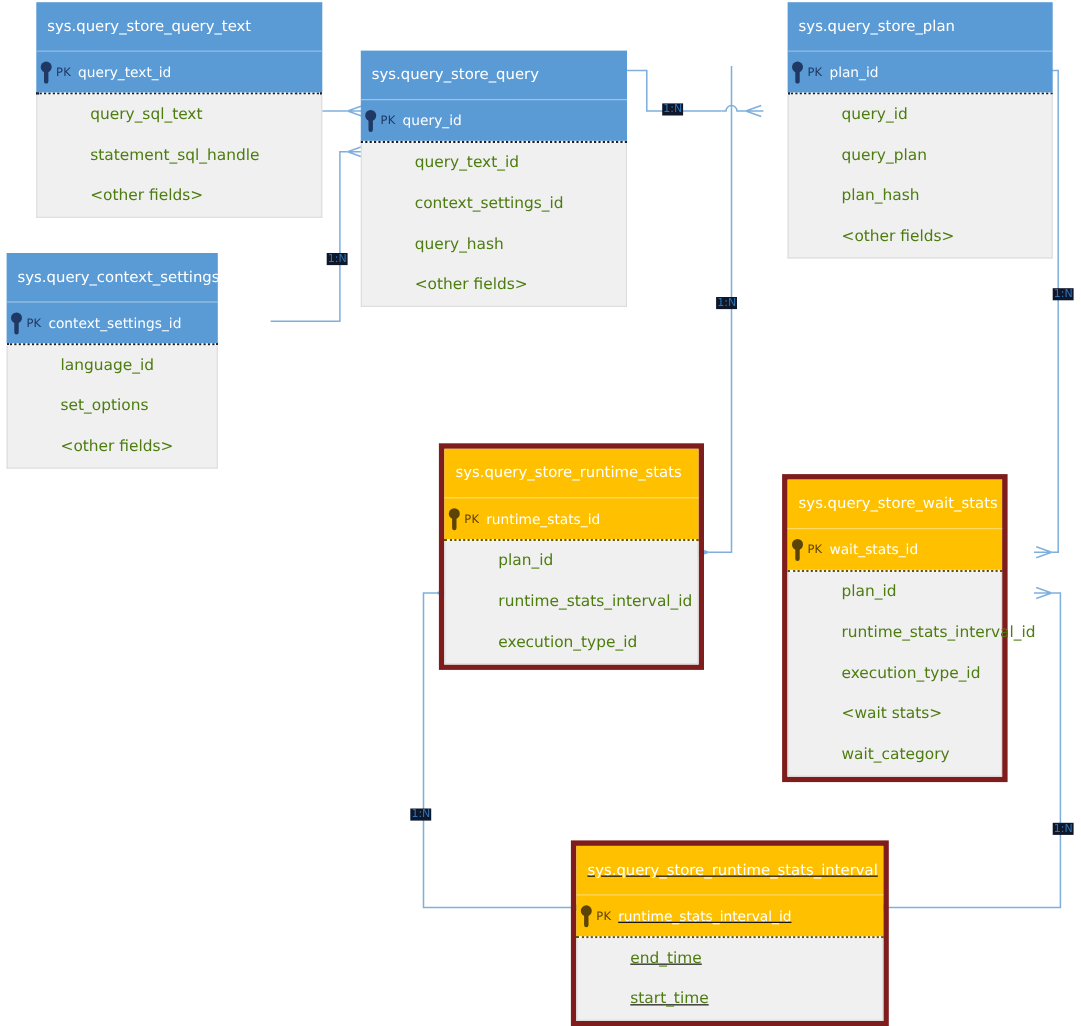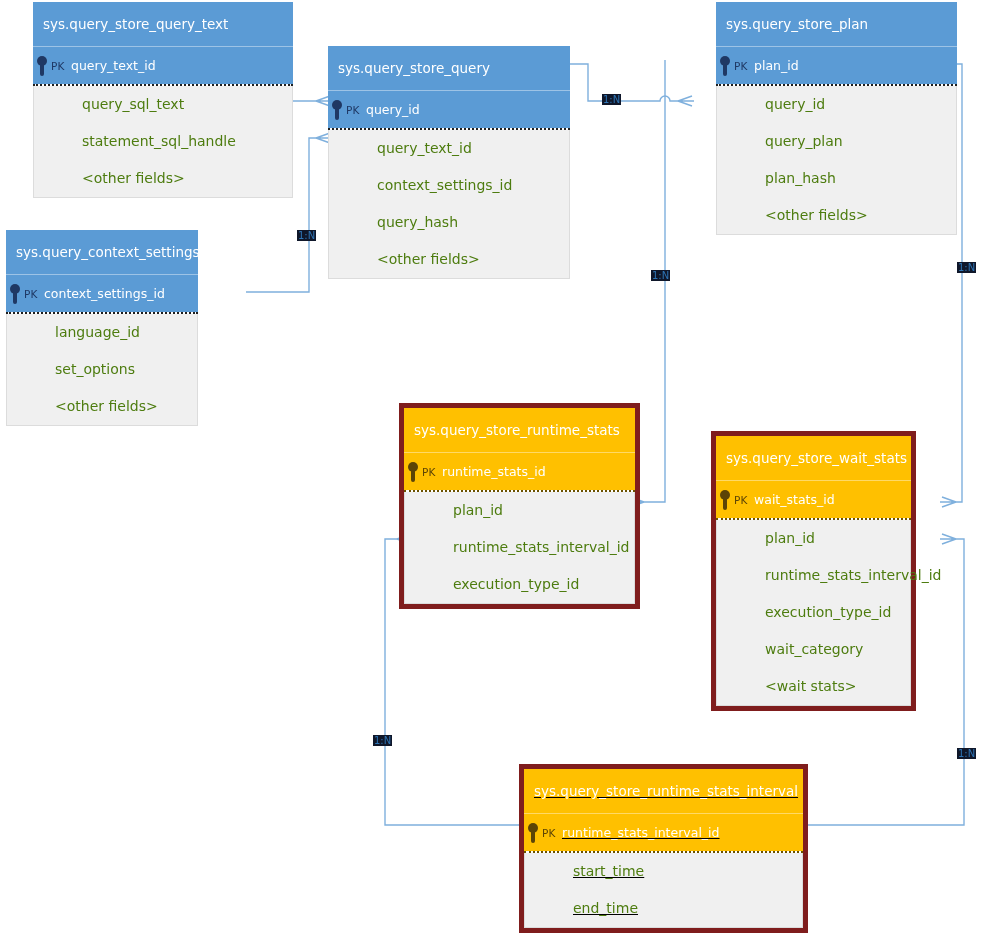--- a/index.html
+++ b/index.html
@@ -232,37 +232,37 @@
           </span>
         <span class="pklabel">PK</span>
       </span>
       <span class="pkname">wait_stats_id</span>
     </div>
     <div class="sep"></div>
     <div class="body">
       <div class="fld">plan_id</div>
       <div class="fld">runtime_stats_interval_id</div>
       <div class="fld">execution_type_id</div>
+      <div class="fld">&lt;wait stats&gt;</div>
       <div class="fld">wait_category</div>
-      <div class="fld">&lt;wait stats&gt;</div>
     </div>
   </div>
 
   <div class="tbl orange" style="left:519px;top:764px;width:289px;text-decoration:underline;">
     <div class="title">sys.query_store_runtime_stats_interval</div>
     <div class="pkrow">
       <span class="pkico">
         <span class="keyg">
             <span class="head"></span>
             <span class="shaft"></span>
           </span>
         <span class="pklabel">PK</span>
       </span>
       <span class="pkname">runtime_stats_interval_id</span>
     </div>
     <div class="sep"></div>
     <div class="body">
+      <div class="fld">end_time</div>
       <div class="fld">start_time</div>
-      <div class="fld">end_time</div>
     </div>
   </div>
 
 </div>
 
 </body></html>

